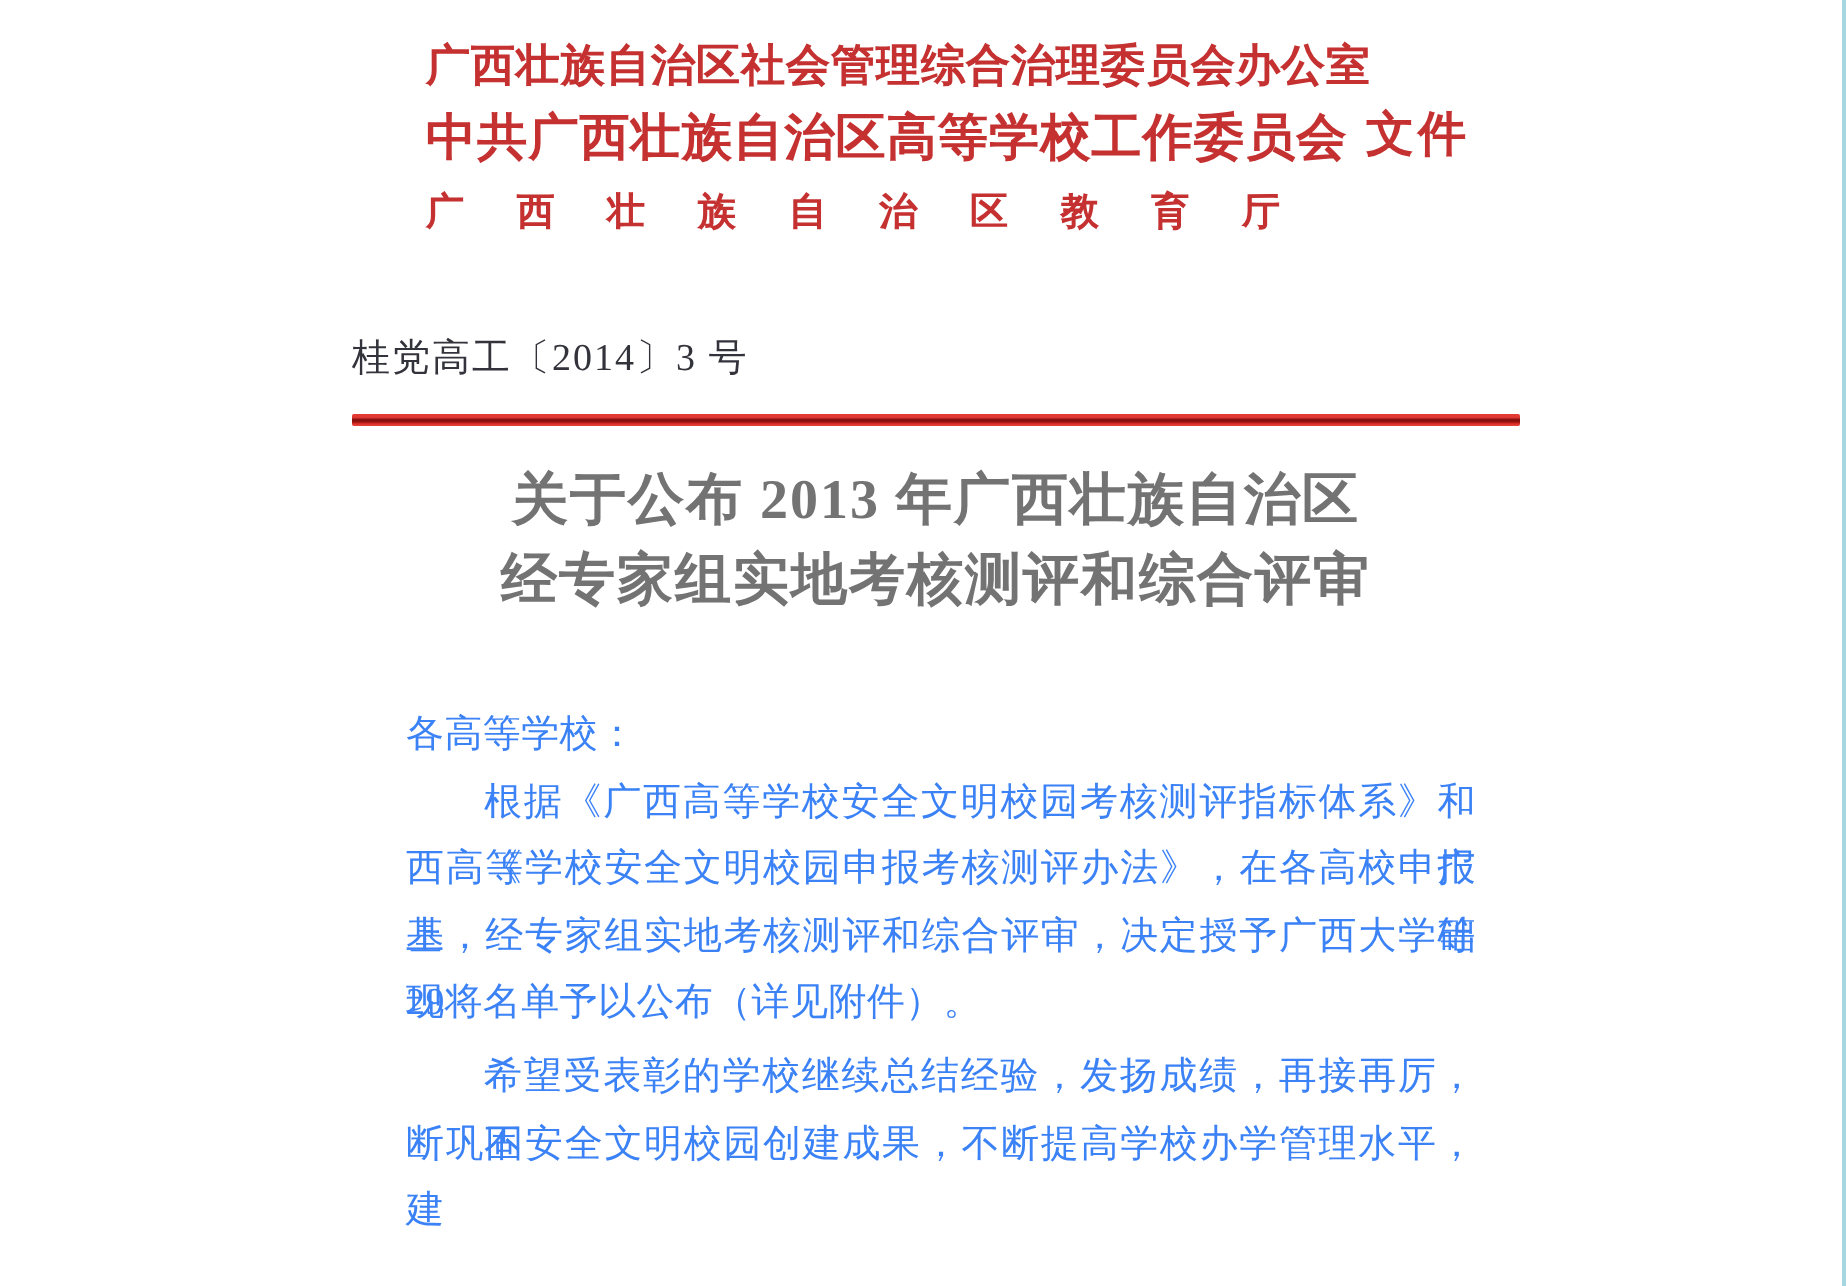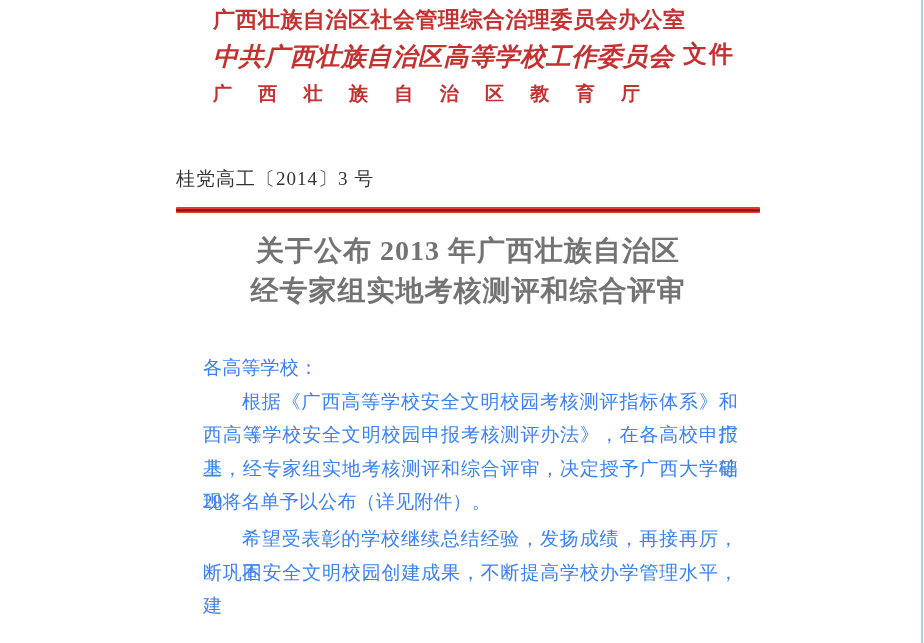--- a/index.html
+++ b/index.html
@@ -18,31 +18,31 @@
   
   .edge-line {
     position: absolute;
     top: 0; right: 1px;
     width: 2px; height: 643px;
     background: #a6d6df;
   }
 
   
   .letterhead {
-    position: absolute; left: 213px; top: 2px; width: 540px;
+    position: absolute; left: 213px; top: 15px; width: 540px;
     color: #c53030;
     font-weight: bold;
   }
   .lh-line1 {
     font-size: 22px; letter-spacing: 0.5px;
     line-height: 36px; white-space: nowrap;
   }
   .lh-line2 {
     font-size: 25px; letter-spacing: 0.6px;
-    line-height: 37px; white-space: nowrap; font-style: italic;
+    line-height: 37px; white-space: nowrap;
   }
   .lh-line3 {
     width: 427px; font-size: 19px; line-height: 37px;
     text-align: justify; text-align-last: justify;
   }
   .doc-mark {
     position: absolute; left: 470px; top: 36px;
     font-size: 24px; letter-spacing: 2px;
     font-weight: bold; color: #c53030; white-space: nowrap;
   }

